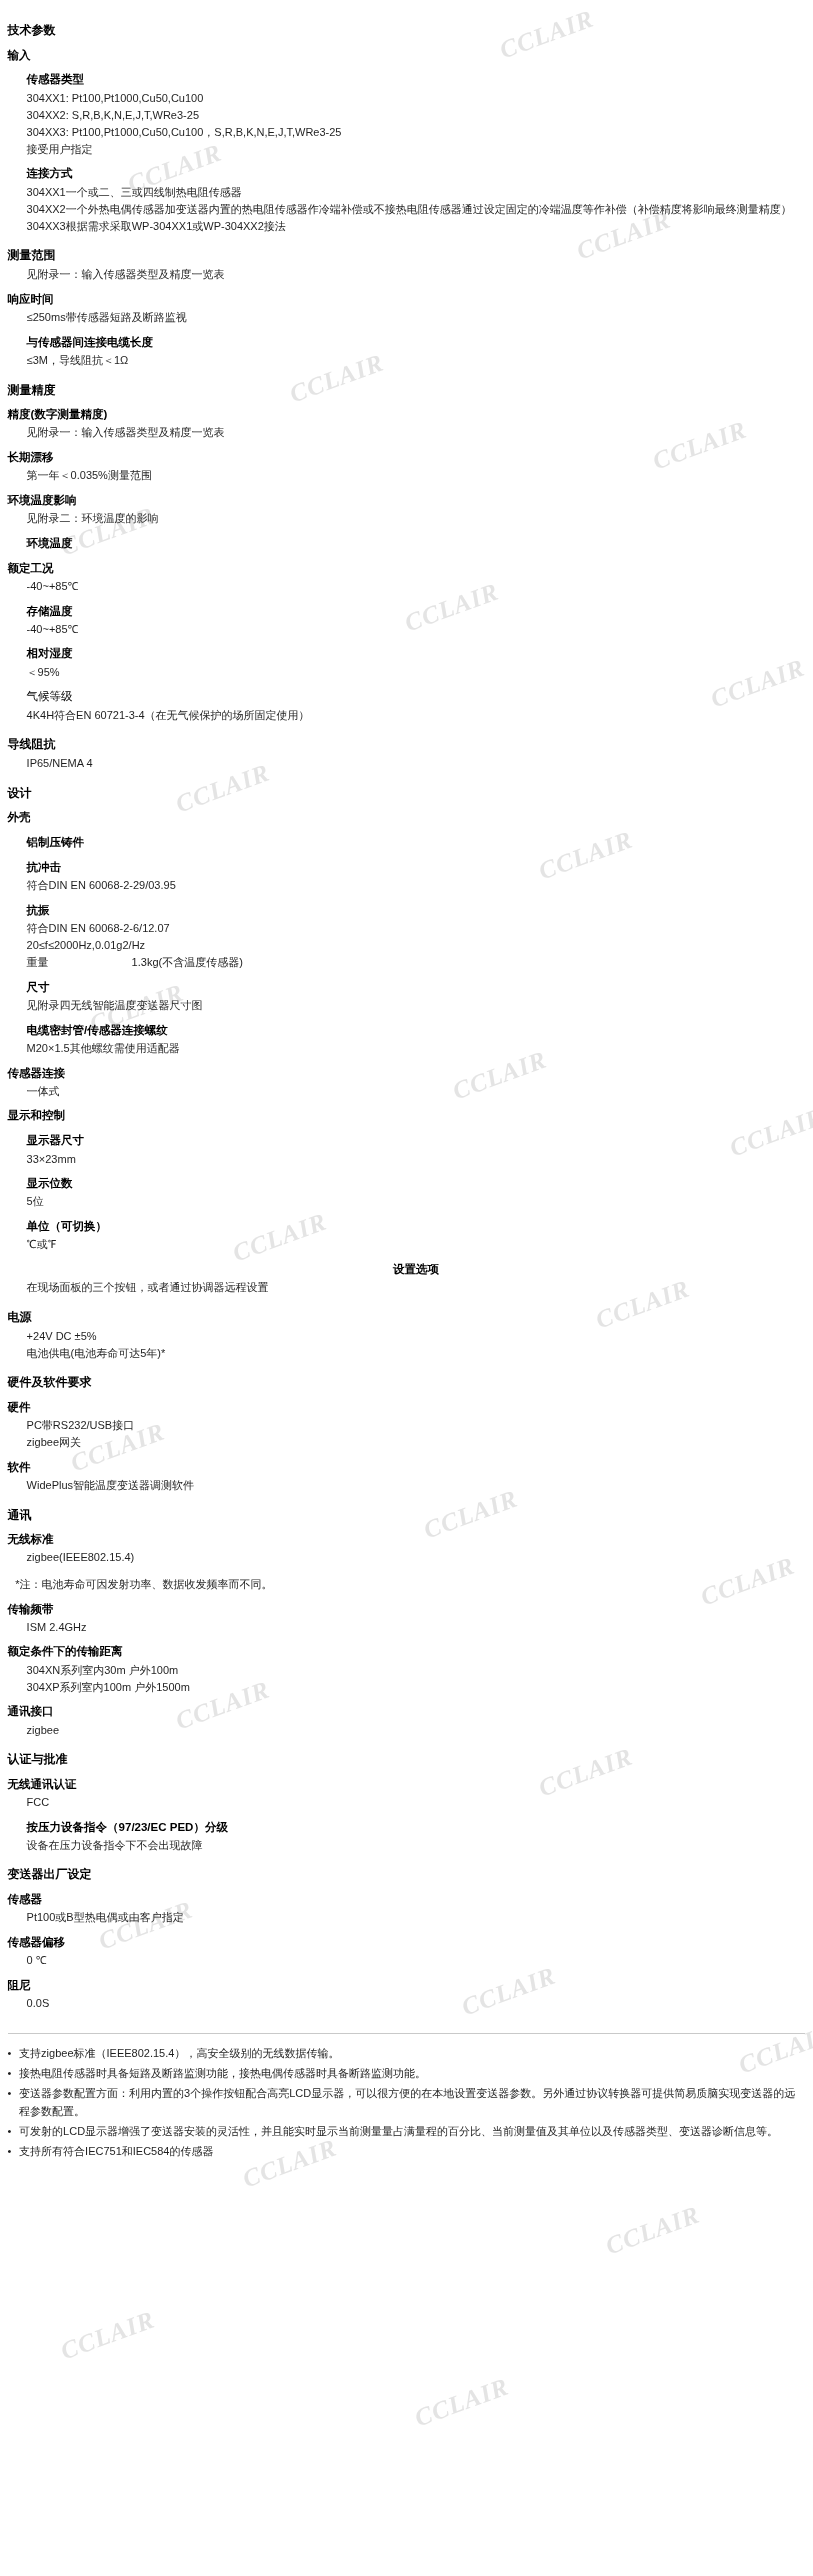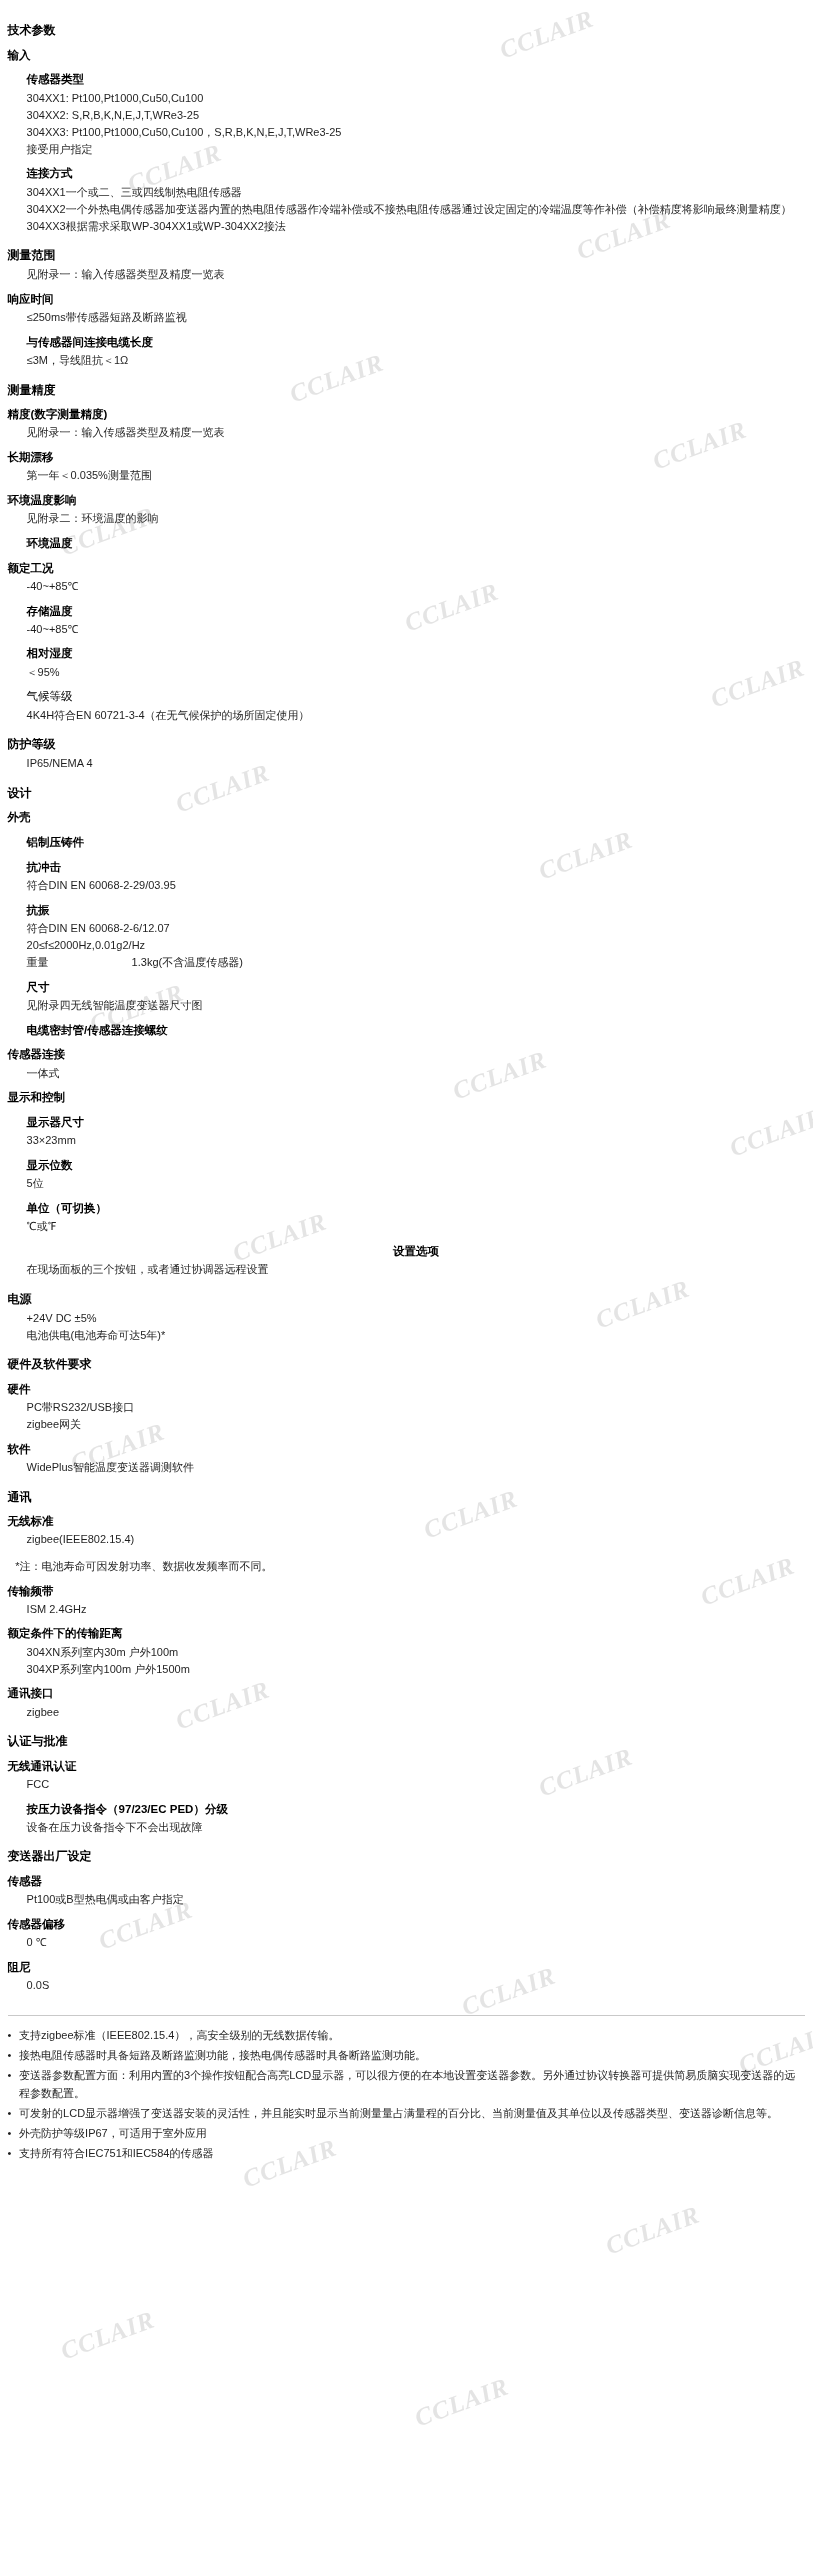--- a/index.html
+++ b/index.html
@@ -182,39 +182,40 @@
           <div class="sub-title">额定工况</div>
           <div class="line">-40~+85℃</div>
           <div class="sub-title" style="margin-left: 19px; font-weight: bold;">存储温度</div>
           <div class="line">-40~+85℃</div>
           <div class="sub-title" style="margin-left: 19px; font-weight: bold;">相对湿度</div>
           <div class="line">＜95%</div>
           <div class="sub-title" style="margin-left: 19px; font-weight: normal;">气候等级</div>
           <div class="line">4K4H符合EN 60721-3-4（在无气候保护的场所固定使用）</div>
         </div>
         <div>
-          <div class="sec-title">防护等级</div>
+          <div class="sec-title">导线阻抗</div>
           <div class="line">IP65/NEMA 4</div>
         </div>
         <div>
           <div class="sec-title">设计</div>
           <div class="sub-title">外壳</div>
           <div class="sub-title" style="margin-left: 19px; font-weight: bold;">铝制压铸件</div>
           <div class="sub-title" style="margin-left: 19px; font-weight: bold;">抗冲击</div>
           <div class="line">符合DIN EN 60068-2-29/03.95</div>
           <div class="sub-title" style="margin-left: 19px; font-weight: bold;">抗振</div>
           <div class="line">符合DIN EN 60068-2-6/12.07</div>
           <div class="line">20≤f≤2000Hz,0.01g2/Hz</div>
           <div class="kvrow">
             <span class="k">重量</span>
             <span class="v">1.3kg(不含温度传感器)</span>
           </div>
           <div class="sub-title" style="margin-left: 19px; font-weight: bold;">尺寸</div>
           <div class="line">见附录四无线智能温度变送器尺寸图</div>
           <div class="sub-title" style="margin-left: 19px; font-weight: bold;">电缆密封管/传感器连接螺纹</div>
+          <div class="line">M20×1.5其他螺纹需使用适配器</div>
           <div class="sub-title">传感器连接</div>
           <div class="line">一体式</div>
           <div class="sub-title">显示和控制</div>
           <div class="sub-title" style="margin-left: 19px; font-weight: bold;">显示器尺寸</div>
           <div class="line">33×23mm</div>
           <div class="sub-title" style="margin-left: 19px; font-weight: bold;">显示位数</div>
           <div class="line">5位</div>
           <div class="sub-title" style="margin-left: 19px; font-weight: bold;">单位（可切换）</div>
           <div class="line">℃或℉</div>
           <div class="sub-title" style="margin-left: 19px; font-weight: bold; text-align: center;">设置选项</div>
@@ -262,19 +263,18 @@
           <div class="sub-title">阻尼</div>
           <div class="line">0.0S</div>
         </div>
       </div>
     <hr class="divider">
     <ul class="bullets" id="bullets-root">
         <li>支持zigbee标准（IEEE802.15.4），高安全级别的无线数据传输。</li>
         <li>接热电阻传感器时具备短路及断路监测功能，接热电偶传感器时具备断路监测功能。</li>
         <li>变送器参数配置方面：利用内置的3个操作按钮配合高亮LCD显示器，可以很方便的在本地设置变送器参数。另外通过协议转换器可提供简易质脑实现变送器的远程参数配置。</li>
         <li>可发射的LCD显示器增强了变送器安装的灵活性，并且能实时显示当前测量量占满量程的百分比、当前测量值及其单位以及传感器类型、变送器诊断信息等。</li>
-        <li>外壳防护等级IP67，可适用于室外应用</li>
         <li>支持所有符合IEC751和IEC584的传感器</li>
       </ul>
   </div>
 
 </div>
 
 
 </body></html>

